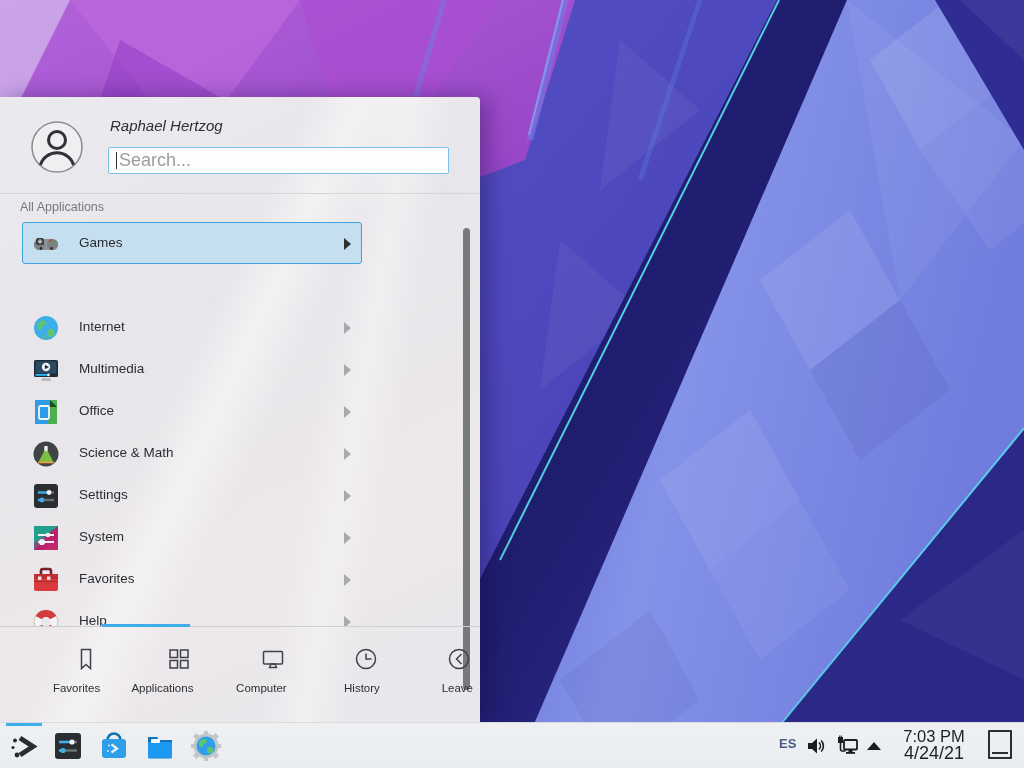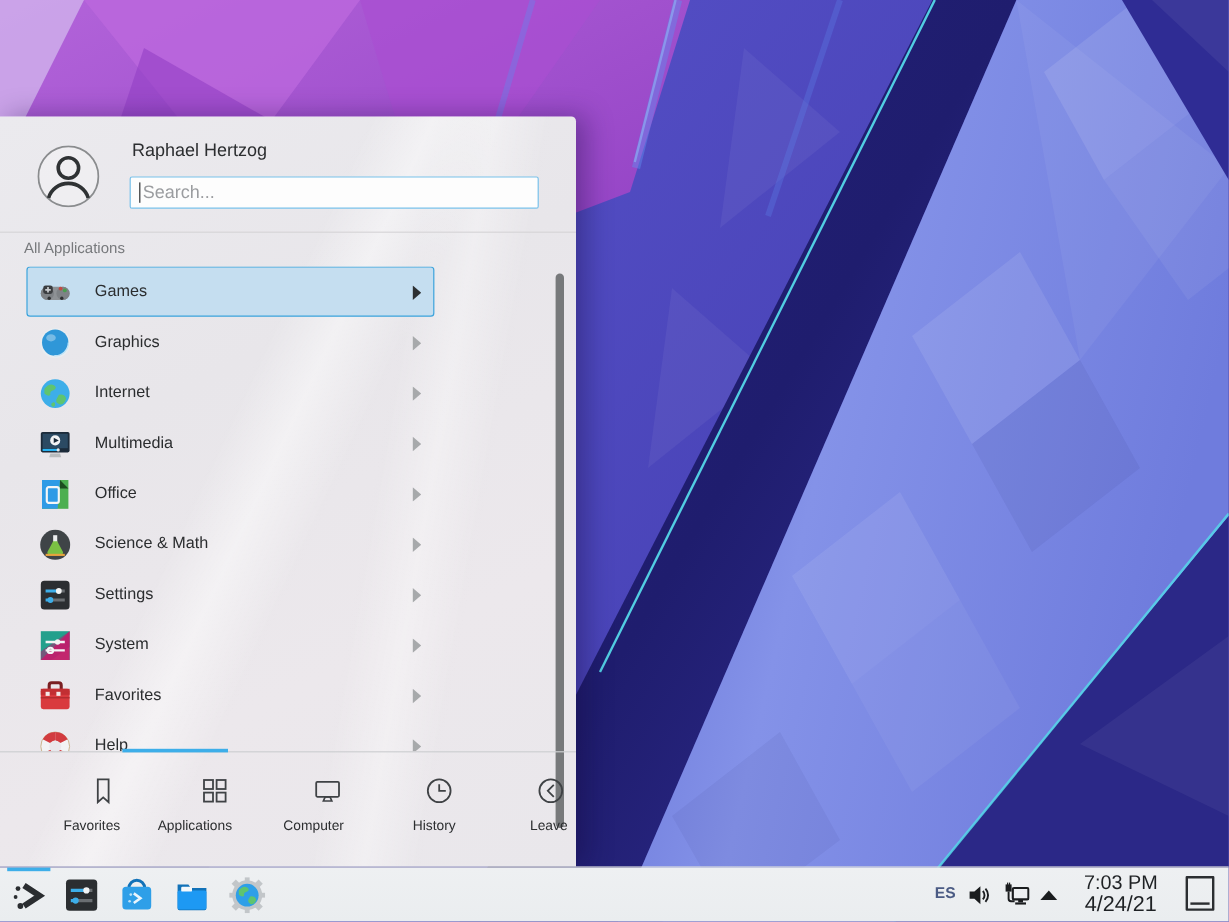--- a/index.html
+++ b/index.html
@@ -11,25 +11,25 @@
   .kickoff{position:absolute;left:0;top:97px;width:480px;height:625px;
     background:linear-gradient(155deg,#ebeaee 0%,#e8e6ea 35%,#ece8ec 70%,#e9e7eb 100%);
     border-top-right-radius:4px;box-shadow:8px 0 22px rgba(20,10,60,.35);}
   .kickoff .streaks{position:absolute;inset:0;pointer-events:none;
     background:
       linear-gradient(115deg,rgba(255,255,255,0) 40%,rgba(255,255,255,.45) 47%,rgba(255,255,255,0) 55%),
       linear-gradient(100deg,rgba(255,255,255,0) 62%,rgba(255,255,255,.35) 70%,rgba(255,255,255,0) 78%);
     border-top-right-radius:4px;}
   .k-header{position:absolute;left:0;top:0;width:100%;height:96px;}
   .k-avatar{position:absolute;left:31px;top:24px;width:52px;height:52px;}
-  .k-username{position:absolute;left:110px;top:20px;font-size:15px;color:#2c2e30;}
+  .k-username{position:absolute;left:110px;top:20px;font-size:15px;color:#2c2e30;font-style:italic;}
   .k-search{position:absolute;left:108px;top:50px;width:339px;height:25px;background:#fdfdfd;
     border:1px solid #79c1ea;border-radius:2px;}
   .k-search input{position:absolute;left:8px;top:0;width:320px;height:23px;border:none;outline:none;
-    background:transparent;font-size:15px;color:#2c2e30;font-family:inherit;}
+    background:transparent;font-size:18px;color:#2c2e30;font-family:inherit;}
   .k-search input::placeholder{color:#9b9da0;opacity:1;}
   .k-caret{position:absolute;left:7px;top:4px;width:1px;height:17px;background:#2c2e30;}
   .k-sep-top{position:absolute;left:0;top:96px;width:100%;height:1px;background:#d6d5d8;}
   .k-section{position:absolute;left:20px;top:103px;font-size:12.5px;color:#77797c;}
 
   .k-list{position:absolute;left:0;top:125px;width:460px;height:404px;overflow:hidden;}
   .cat-row{position:absolute;left:22px;width:340px;height:42px;border:1px solid transparent;
     border-radius:3px;box-sizing:border-box;}
   .cat-row.selected{background:#c5def0;border-color:#3ba3dc;}
   .cat-icon{position:absolute;left:10px;top:8px;width:26px;height:26px;}
@@ -156,32 +156,20 @@
             <circle cx="21" cy="11" r="1.6" fill="#4a9e4e"></circle>
           <circle cx="8" cy="17.5" r="1.4" fill="#2e3133"></circle>
             <circle cx="18.5" cy="17.5" r="1.4" fill="#2e3133"></circle>
         </svg>
         <span class="cat-label">Games</span>
         <svg class="cat-arrow" viewBox="0 0 8 12">
           <polygon points="1,0 8,6 1,12" fill="#2d3032"></polygon>
           </svg>
       </div>
 
-      <div class="cat-row" style="top:42px">
-        <svg class="cat-icon" viewBox="0 0 26 26">
-          <circle cx="13" cy="13" r="12.5" fill="#e9edf0"></circle>
-          <circle cx="13" cy="12.5" r="11" fill="#2f97d8"></circle>
-          <circle cx="13" cy="12.5" r="11" fill="none" stroke="#bfe3f7" stroke-width="1.2" stroke-dasharray="18 60"></circle>
-          <ellipse cx="9.5" cy="8.5" rx="4" ry="3" fill="rgba(255,255,255,0.35)"></ellipse>
-        </svg>
-        <span class="cat-label">Graphics</span>
-        <svg class="cat-arrow" viewBox="0 0 8 12">
-          <polygon points="1,0 8,6 1,12" fill="#a7a9ab"></polygon>
-          </svg>
-      </div>
 
       <div class="cat-row" style="top:84px">
         <svg class="cat-icon" viewBox="0 0 26 26">
           <circle cx="13" cy="13" r="12" fill="#3daee9"></circle>
           <path d="M4 9 q4 -5 8 -3 q3 2 0 4 q-4 1 -3 4 q-2 2 -5 -1 z" fill="#5fc46f"></path>
           <path d="M16 14 q5 -1 6 3 q-1 5 -5 5 q-4 -1 -3 -4 z" fill="#5fc46f"></path>
           <path d="M12 20 q2 2 0 4 q-3 0 -2 -3 z" fill="#5fc46f"></path>
         </svg>
         <span class="cat-label">Internet</span>
         <svg class="cat-arrow" viewBox="0 0 8 12">

